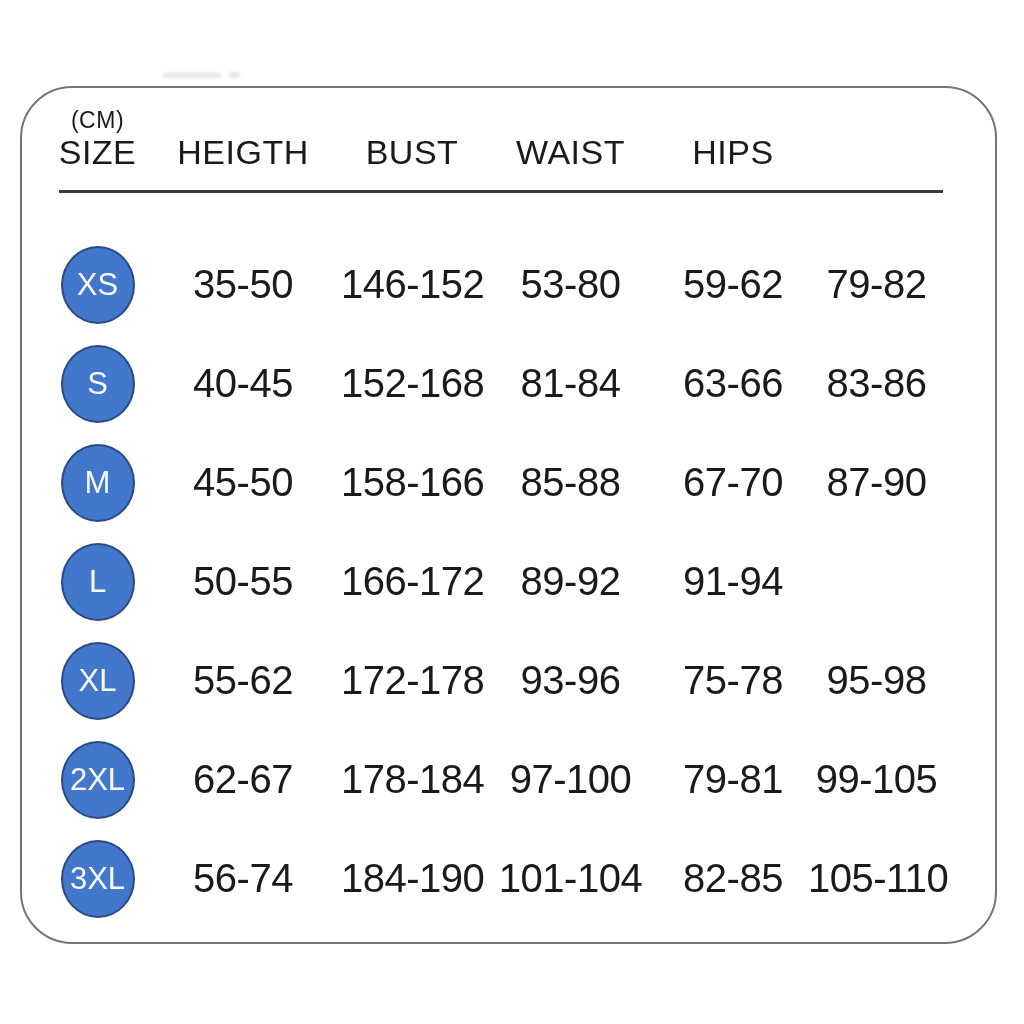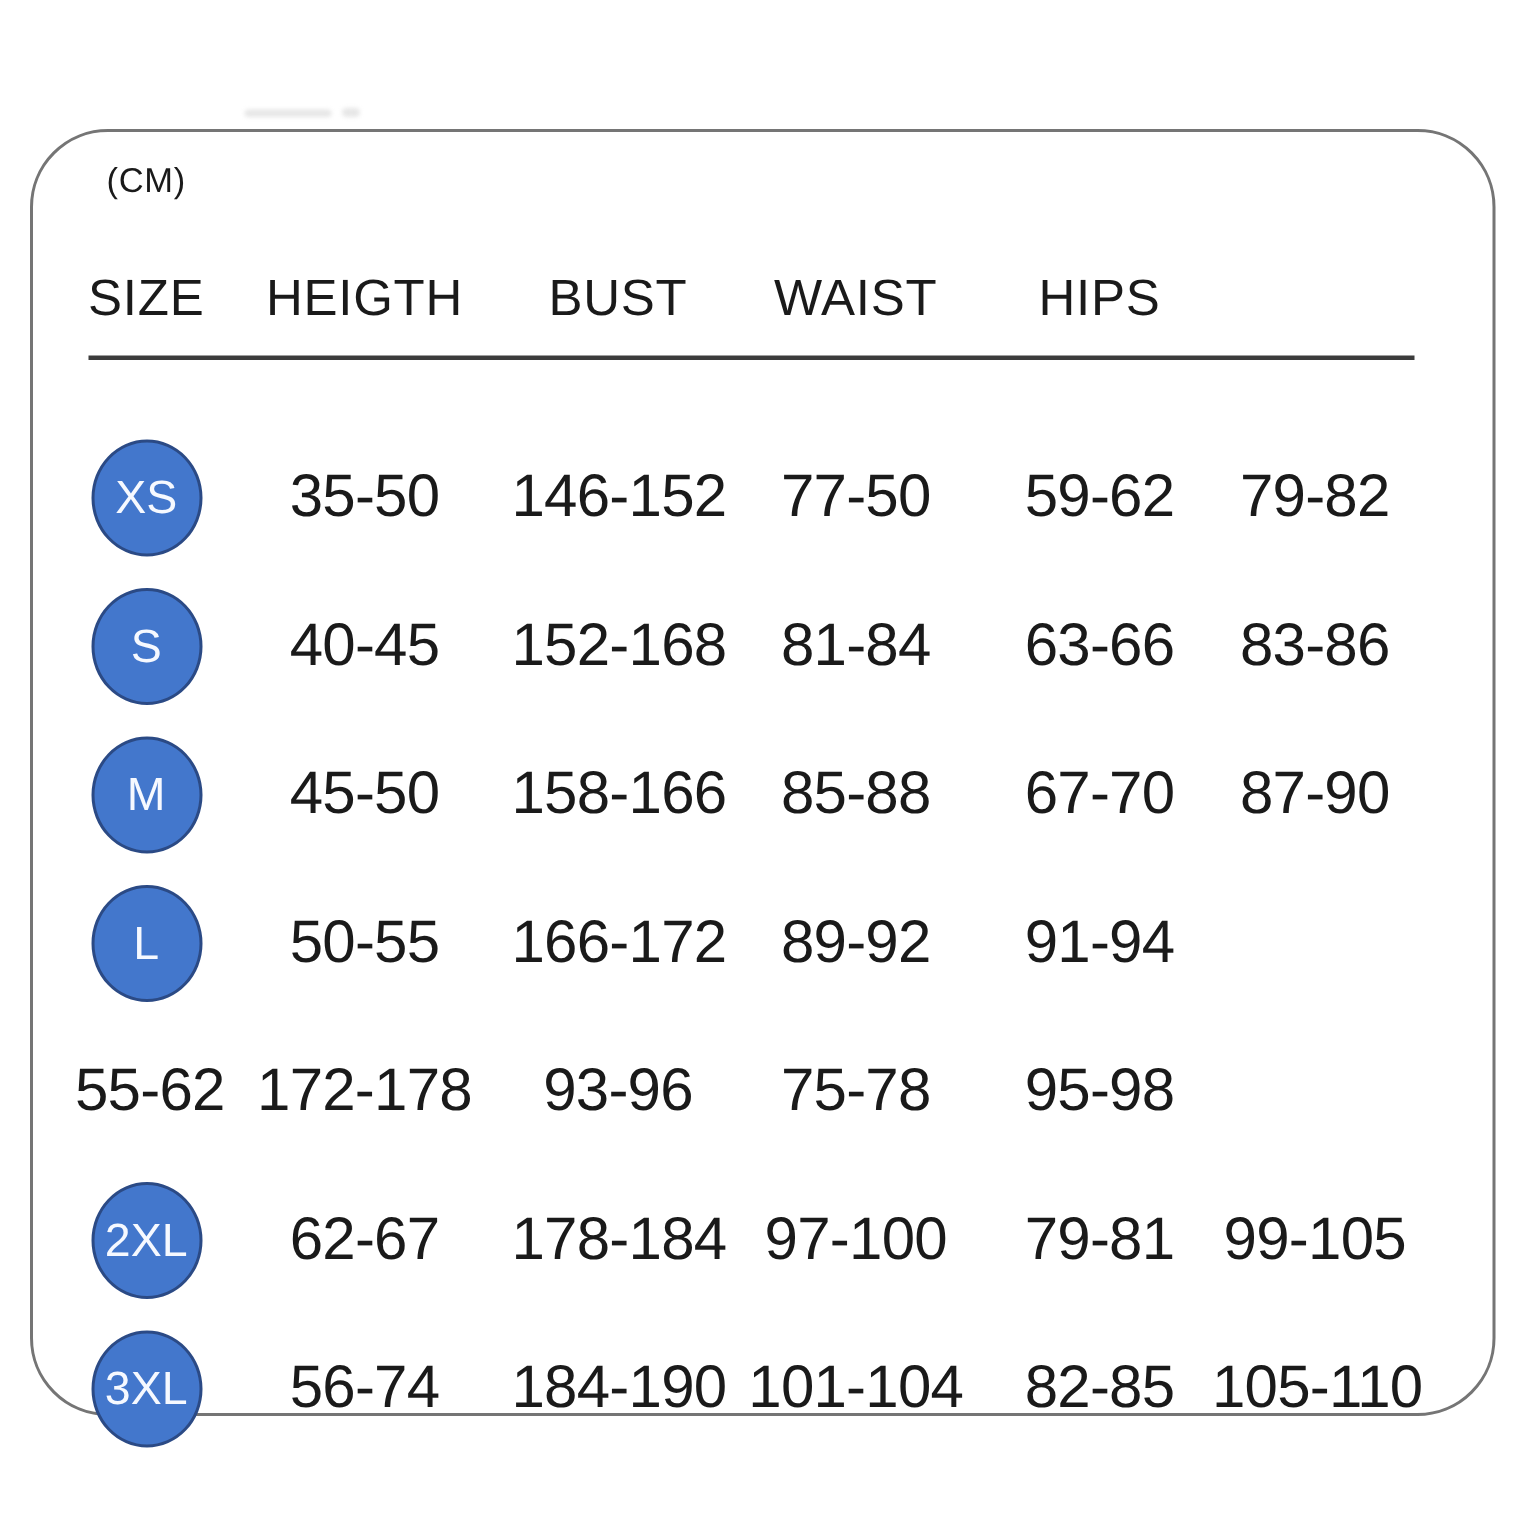--- a/index.html
+++ b/index.html
@@ -17,21 +17,21 @@
     box-sizing:border-box;background:#ffffff;
     border:2px solid var(--card-border,#757575);
     border-radius:52px;
   }
   .grid{
     display:grid;
     grid-template-columns:95px 196px 142px 175px 150px 137px;
     padding:0 50px 0 28px;
   }
   .hcell{
-    padding-top:18px;display:flex;flex-direction:column;align-items:center;gap:47px;
+    padding-top:18px;display:flex;flex-direction:column;align-items:center;
   }
   .unit{
     font-size:23px;font-weight:500;line-height:28px;height:28px;letter-spacing:.5px;
     white-space:nowrap;
   }
   .hlabel{
     font-size:34px;font-weight:500;line-height:36px;letter-spacing:.5px;white-space:nowrap;
   }
   .rule{
     margin:20px 52px 0 37px;height:0;
@@ -92,21 +92,21 @@
   <div class="rule"></div>
 
   <div class="rows">
 
     <div class="row">
       <div class="cell">
           <span class="badge">XS</span>
         </div>
       <div class="cell">35-50</div>
       <div class="cell">146-152</div>
-      <div class="cell">77-50</div>
+      <div class="cell">53-80</div>
       <div class="cell">59-62</div>
       <div class="cell">79-82</div>
     </div>
 
     <div class="row">
       <div class="cell">
           <span class="badge">S</span>
         </div>
       <div class="cell">40-45</div>
       <div class="cell">152-168</div>
@@ -130,20 +130,23 @@
       <div class="cell">
           <span class="badge">L</span>
         </div>
       <div class="cell">50-55</div>
       <div class="cell">166-172</div>
       <div class="cell">89-92</div>
       <div class="cell">91-94</div>
     </div>
 
     <div class="row">
+      <div class="cell">
+          <span class="badge">XL</span>
+        </div>
       <div class="cell">55-62</div>
       <div class="cell">172-178</div>
       <div class="cell">93-96</div>
       <div class="cell">75-78</div>
       <div class="cell">95-98</div>
     </div>
 
     <div class="row">
       <div class="cell">
           <span class="badge">2XL</span>

